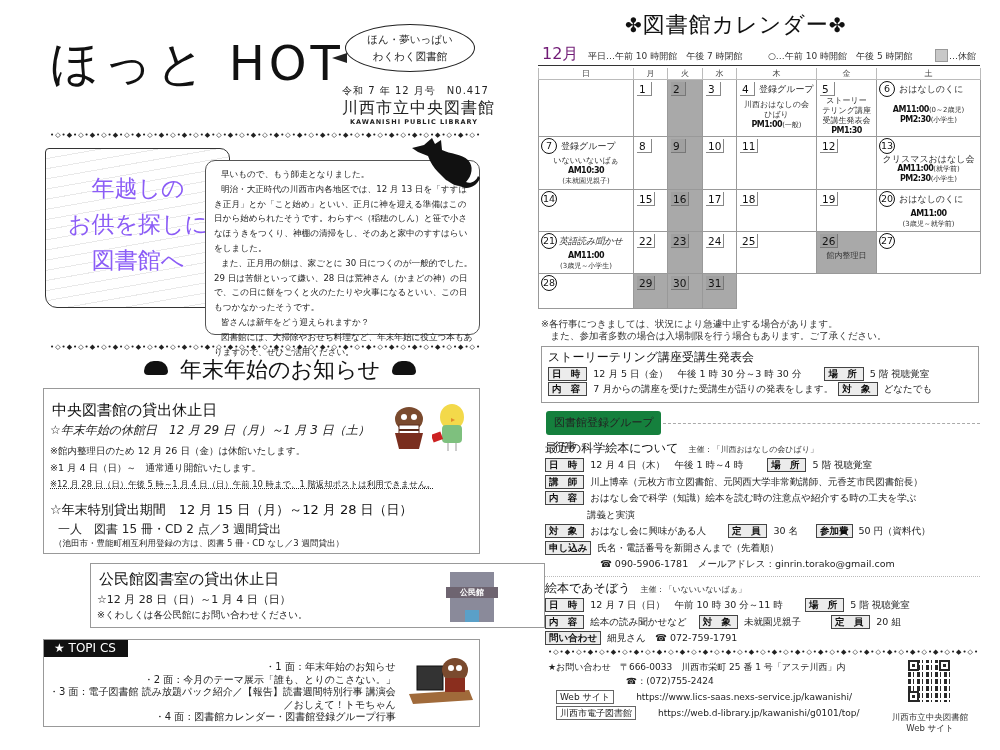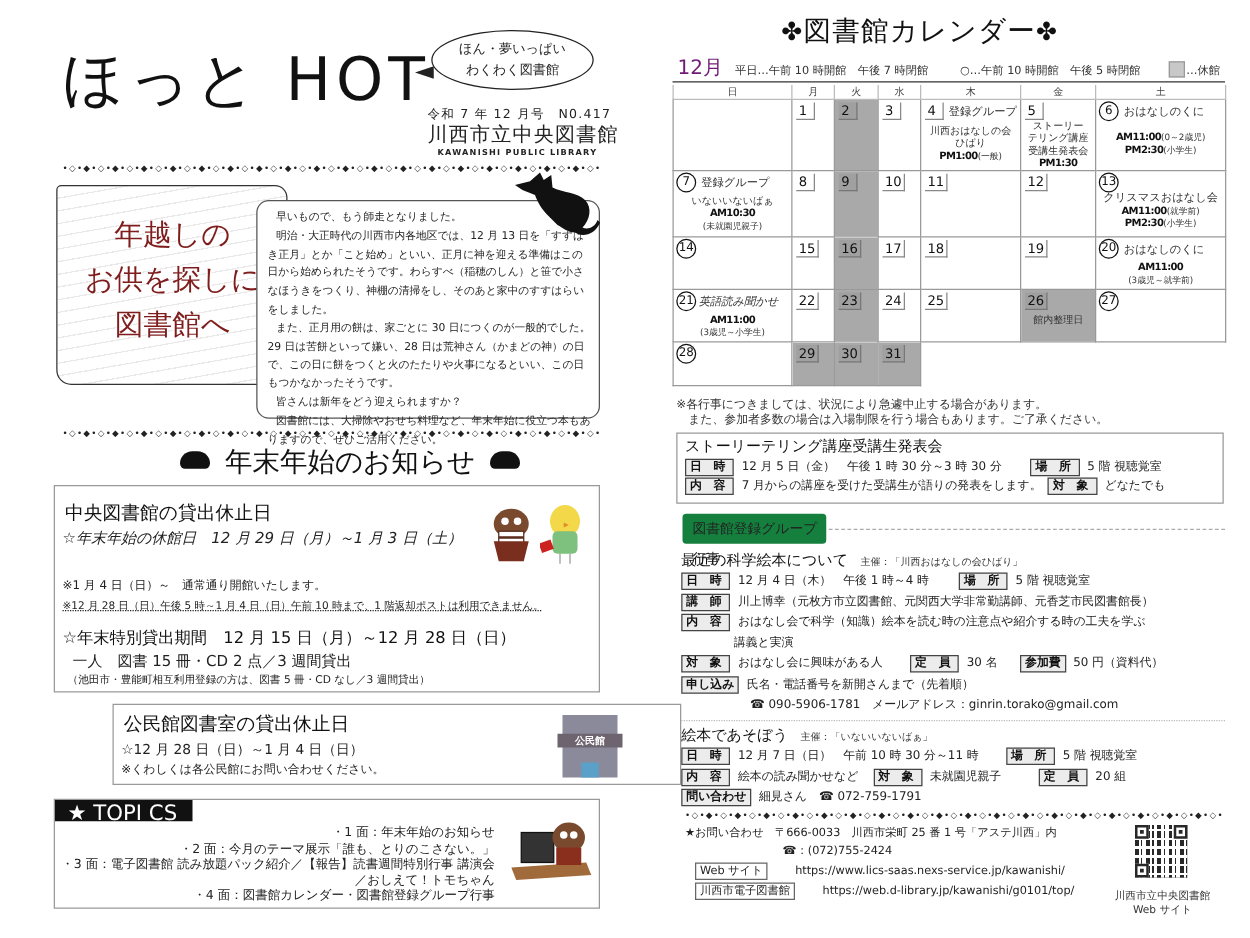--- a/index.html
+++ b/index.html
@@ -12,38 +12,38 @@
 
   
   .logo { left: 50px; top: 32px; font-size: 48px; letter-spacing: 4px; font-weight: 400; color: #111; font-family: "DejaVu Sans", sans-serif; }
   .bubble { left: 345px; top: 24px; width: 130px; height: 48px; border: 1.5px solid #222; border-radius: 50%; text-align: center; font-size: 10.5px; line-height: 17px; padding-top: 6px; }
   .bubble::before { content: ""; position: absolute; left: -14px; top: 28px; width: 0; height: 0; border-top: 5px solid transparent; border-bottom: 5px solid transparent; border-right: 15px solid #222; }
   .issue { left: 342px; top: 84px; font-size: 10px; letter-spacing: 1px; }
   .libname { left: 342px; top: 98px; font-size: 16px; letter-spacing: 1px; }
   .libname-en { left: 350px; top: 118px; font-size: 6.5px; font-weight: bold; letter-spacing: 1px; }
 
   .feature { left: 45px; top: 148px; width: 185px; height: 160px; border: 1.5px solid #333; border-radius: 4px 10px 6px 12px; background: repeating-linear-gradient(170deg, #fff 0 9px, #e9e9e9 9px 10px); }
-  .feature-title { left: 48px; top: 170px; width: 180px; text-align: center; font-size: 23px; line-height: 36px; color: #7f1d1d; text-shadow: 0 0 3px #fff, 0 0 3px #fff, 0 0 2px #fff; }
+  .feature-title { left: 48px; top: 170px; width: 180px; text-align: center; font-size: 23px; line-height: 36px; color: #8b5cf6; text-shadow: 0 0 3px #fff, 0 0 3px #fff, 0 0 2px #fff; }
 
   .essay { left: 205px; top: 160px; width: 275px; height: 175px; border: 1.5px solid #555; border-radius: 10px; background: #fff; padding: 6px 6px 4px 8px; font-size: 8.6px; line-height: 14.8px; color: #222; }
   .essay p { text-indent: 0.8em; }
   .cat { left: 410px; top: 136px; }
 
   .sec-head { left: 130px; top: 355px; width: 300px; text-align: center; font-size: 22px; color: #111; }
   .pine { display: inline-block; width: 24px; height: 14px; background: #111; border-radius: 12px 12px 5px 5px; vertical-align: middle; margin: 0 12px; position: relative; top: -3px; }
 
   .box { position: absolute; border: 1.5px solid #999; background: #fff; }
   .box1 { left: 43px; top: 388px; width: 437px; height: 166px; }
   .b-title { font-size: 15px; color: #111; }
   .b-line { font-size: 12px; color: #222; }
   .b-small { font-size: 9.5px; color: #222; }
 
   .box2 { left: 43px; top: 563px; width: 455px; height: 65px; margin-left: 47px; }
   .box3 { left: 43px; top: 639px; width: 437px; height: 88px; }
-  .topics-tag { position: absolute; left: 0; top: 0; background: #111; color: #fff; font-size: 17px; padding: 1px 12px 1px 10px; height: 17px; }
+  .topics-tag { position: absolute; left: 0; top: 0; background: #111; color: #fff; font-size: 12px; padding: 1px 12px 1px 10px; height: 17px; }
   .topics-list { position: absolute; left: 5px; top: 21px; font-size: 10px; line-height: 12.5px; color: #222; text-align: right; }
 
   
   .cal-title { left: 625px; top: 10px; font-size: 22px; color: #111; letter-spacing: 1px; }
   .clover { display: inline-block; font-size: 20px; color: #111; }
   .cal-legend { left: 538px; top: 46px; width: 442px; height: 20px; border-bottom: 1.5px solid #333; }
   .cal-month { position: absolute; left: 4px; top: -2px; font-size: 16px; color: #701a75; }
   .cal-note { position: absolute; top: 4px; font-size: 9px; color: #333; }
   .legend-swatch { position: absolute; left: 397px; top: 3px; width: 13px; height: 13px; background: #c8c8c8; border: 1px solid #999; }
 
@@ -119,20 +119,21 @@
 
 <div class="drule" style="left:50px;top:343px;width:430px;">•◇•◆•◇•◆•◇•◆•◇•◆•◇•◆•◇•◆•◇•◆•◇•◆•◇•◆•◇•◆•◇•◆•◇•◆•◇•◆•◇•◆•◇•◆•◇•◆•◇•◆•◇•◆•◇•◆•◇•◆•◇•◆•◇•◆•◇•◆•</div>
 
 <div class="abs sec-head">
   <span class="pine"></span><span>年末年始のお知らせ</span><span class="pine"></span>
 </div>
 
 <div class="box box1">
   <div class="abs b-title" style="left:8px;top:12px;">中央図書館の貸出休止日</div>
   <div class="abs b-line" style="left:6px;top:33px;font-style:italic;">☆年末年始の休館日　12 月 29 日（月）～1 月 3 日（土）</div>
+  <div class="abs b-small" style="left:6px;top:56px;">※館内整理日のため 12 月 26 日（金）は休館いたします。</div>
   <div class="abs b-small" style="left:6px;top:73px;">※1 月 4 日（日）～　通常通り開館いたします。</div>
   <div class="abs b-small" style="left:6px;top:90px;font-size:8.4px;text-decoration:underline dotted;text-align:right;">※12 月 28 日（日）午後 5 時～1 月 4 日（日）午前 10 時まで、1 階返却ポストは利用できません。</div>
   <div class="abs b-title" style="left:6px;top:112px;font-size:13px;">☆年末特別貸出期間　12 月 15 日（月）～12 月 28 日（日）</div>
   <div class="abs b-line" style="left:14px;top:132px;">一人　図書 15 冊・CD 2 点／3 週間貸出</div>
   <div class="abs b-small" style="left:10px;top:149px;font-size:8.5px;">（池田市・豊能町相互利用登録の方は、図書 5 冊・CD なし／3 週間貸出）</div>
   <svg class="abs" style="left:345px;top:14px;" width="40" height="48" viewBox="0 0 40 48">
     <ellipse cx="20" cy="16" rx="14" ry="12" fill="#7a4a2e"></ellipse>
     <rect x="10" y="22" width="20" height="16" fill="#fff" stroke="#5a2a1a"></rect>
     <rect x="10" y="26" width="20" height="2" fill="#5a2a1a"></rect>
       <rect x="10" y="31" width="20" height="2" fill="#5a2a1a"></rect>

